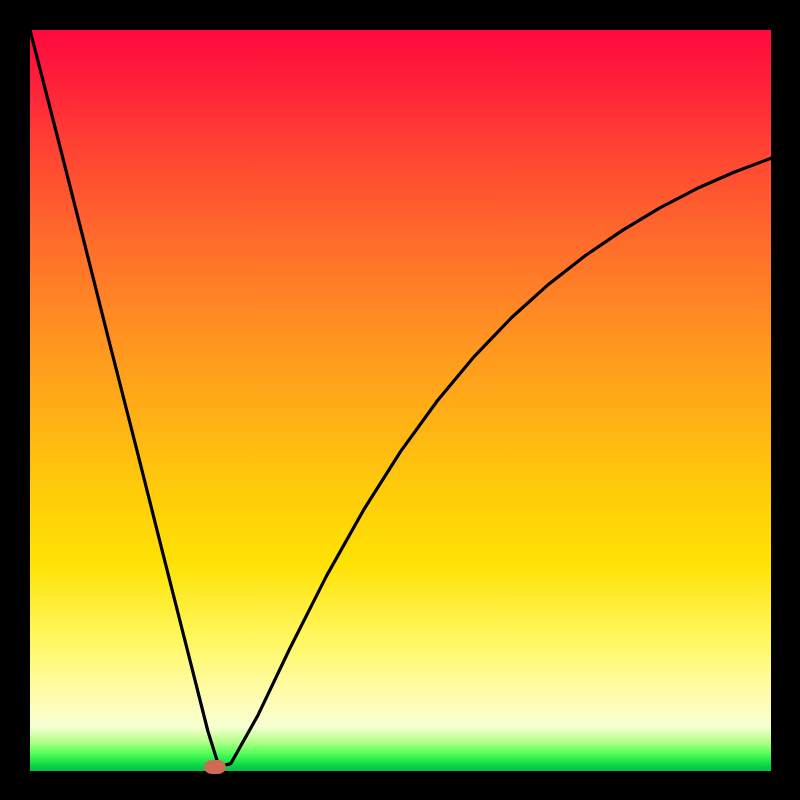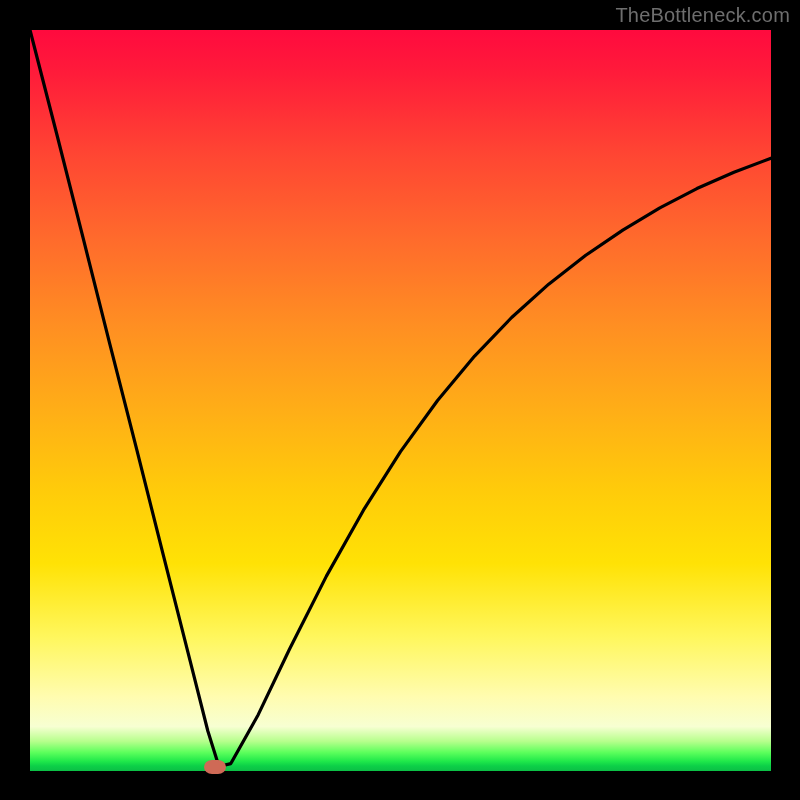--- a/index.html
+++ b/index.html
@@ -71,21 +71,20 @@
     background: #cf6a56;
     border-radius: 8px / 7px;
     transform: translate(-50%, -50%);
   }
 </style>
 </head>
 <body>
 
 <div class="frame">
 
-  <div class="watermark">TheBottleneck.com</div>
 
   <div class="plot-area">
 
     <svg class="curve" viewBox="0 0 741 741" preserveAspectRatio="none">
       <path id="curve-path" d="M0.00 0.00 L26.68 103.74 L53.35 208.96 L80.03 314.93 L106.70 419.41 L133.38 525.37 L160.06 630.59 L177.84 700.99 L188.96 736.55 L200.81 733.59 L228.23 684.68 L259.35 619.48 L296.40 546.12 L333.45 480.17 L370.50 421.63 L407.55 370.50 L444.60 326.04 L481.65 287.51 L518.70 254.16 L555.75 225.26 L592.80 200.07 L629.85 177.84 L666.90 158.57 L703.95 142.27 L741.00 128.19" fill="none" stroke="#000000" stroke-width="3.2" stroke-linecap="round" stroke-linejoin="round"></path>
     </svg>
 
     <div id="min-marker" class="marker" style="left: 185.25px; top: 736.554px; background: rgb(207, 106, 86);"></div>
 
   </div>

